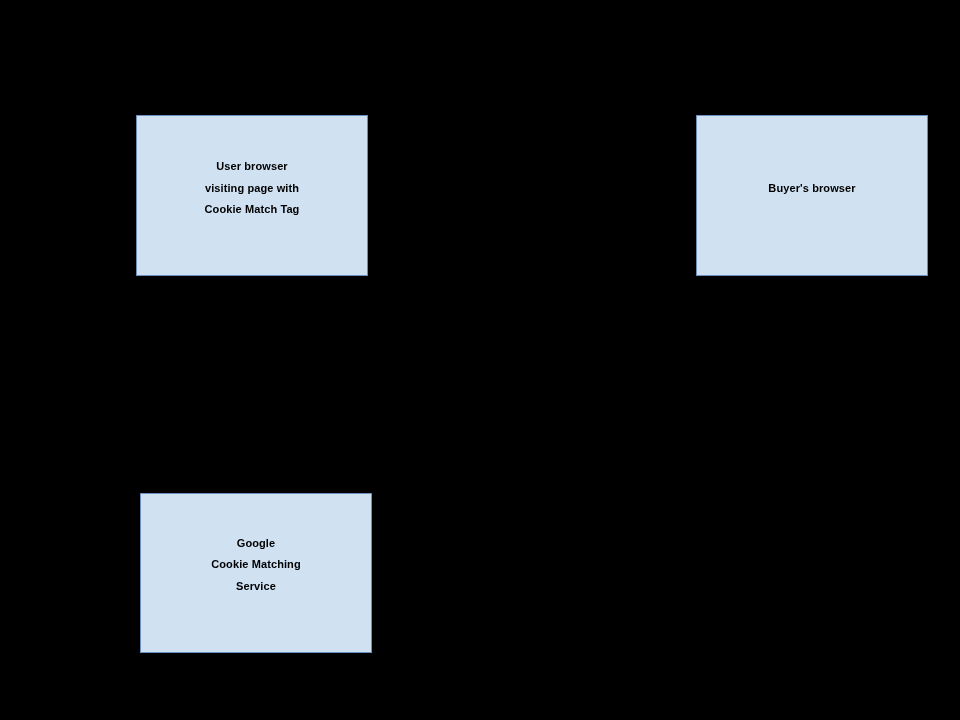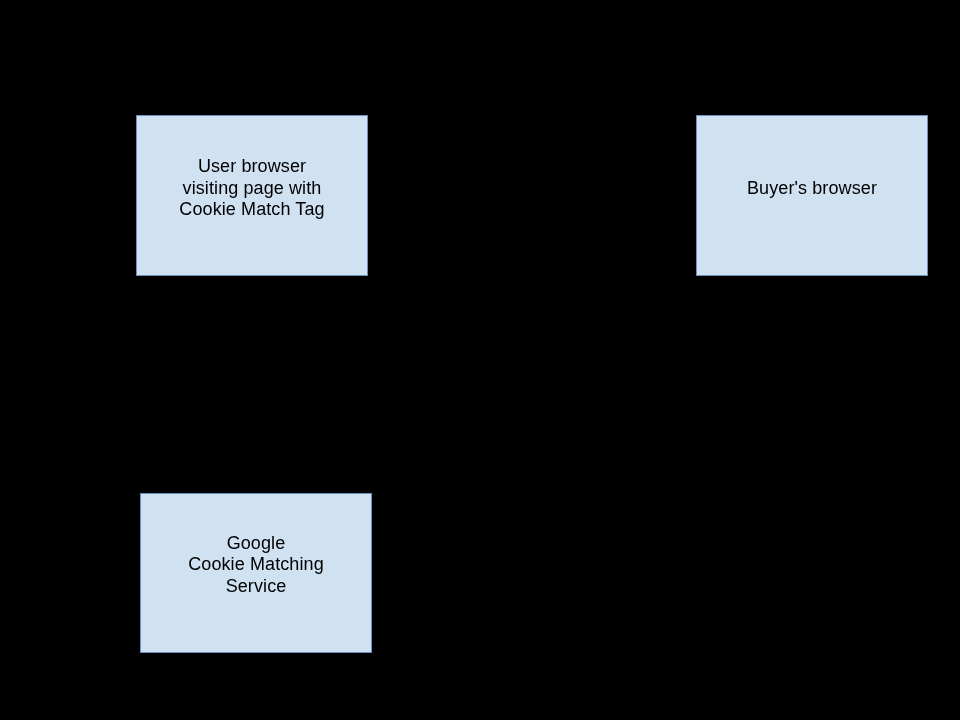--- a/index.html
+++ b/index.html
@@ -24,22 +24,22 @@
     box-sizing: border-box;
     background: #d0e1f2;
     border: 1px solid #6c8ebf;
     display: flex;
     align-items: center;
     justify-content: center;
     text-align: center;
   }
   .node-label {
     font-family: "Liberation Sans", sans-serif;
-    font-size: 18px;
-    font-weight: 400;
+    font-size: 11px;
+    font-weight: 700;
     line-height: 21.5px;
     color: #000000;
     white-space: pre-line;
     letter-spacing: 0.1px;
   }
   
   #node-user-browser {
     left: 136px;
     top: 115px;
     width: 232px;

